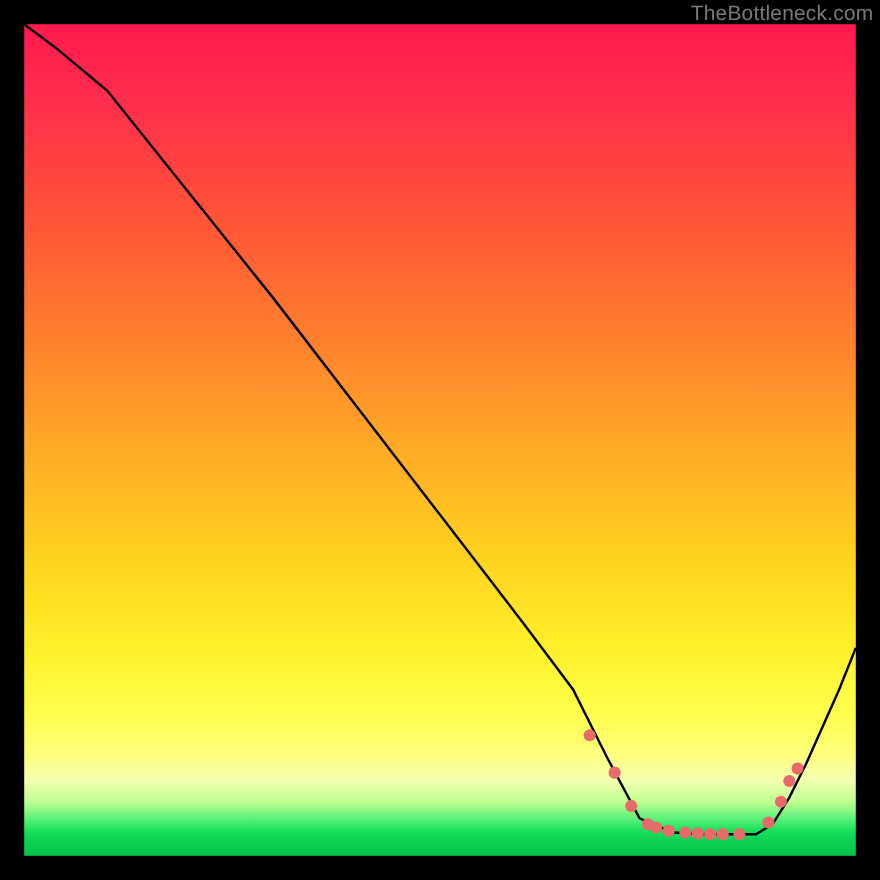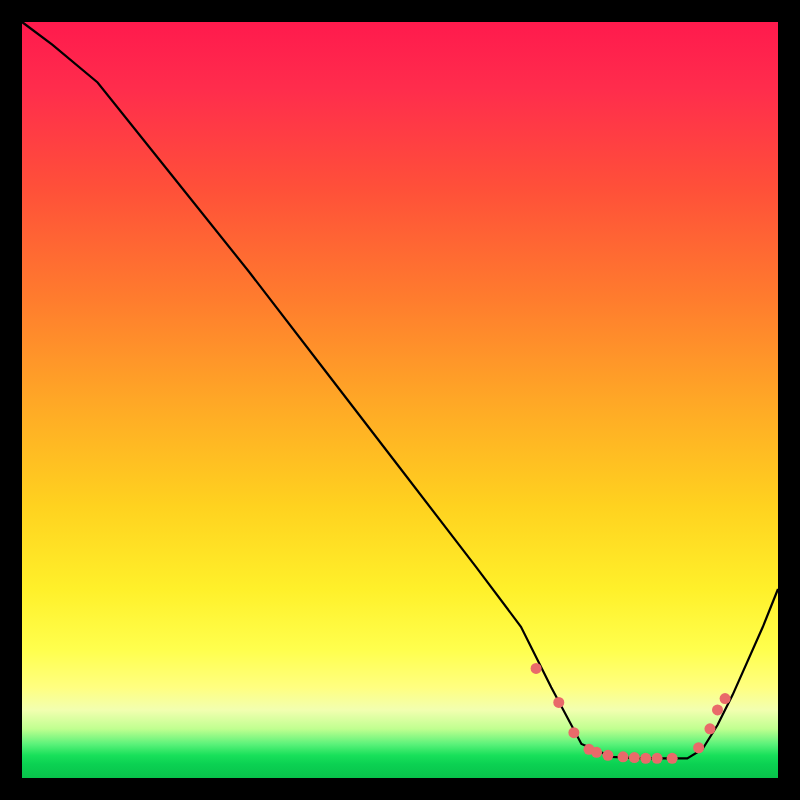--- a/index.html
+++ b/index.html
@@ -82,13 +82,14 @@
         <circle cx="623.70" cy="736.34" r="5.5" fill="#e96a6a"></circle>
         <circle cx="635.04" cy="736.34" r="5.5" fill="#e96a6a"></circle>
         <circle cx="650.16" cy="736.34" r="5.5" fill="#e96a6a"></circle>
         <circle cx="676.62" cy="725.76" r="5.5" fill="#e96a6a"></circle>
         <circle cx="687.96" cy="706.86" r="5.5" fill="#e96a6a"></circle>
         <circle cx="695.52" cy="687.96" r="5.5" fill="#e96a6a"></circle>
         <circle cx="703.08" cy="676.62" r="5.5" fill="#e96a6a"></circle>
       </g>
   </svg>
 
+  <div class="watermark">TheBottleneck.com</div>
 </div>
 
 </body></html>

